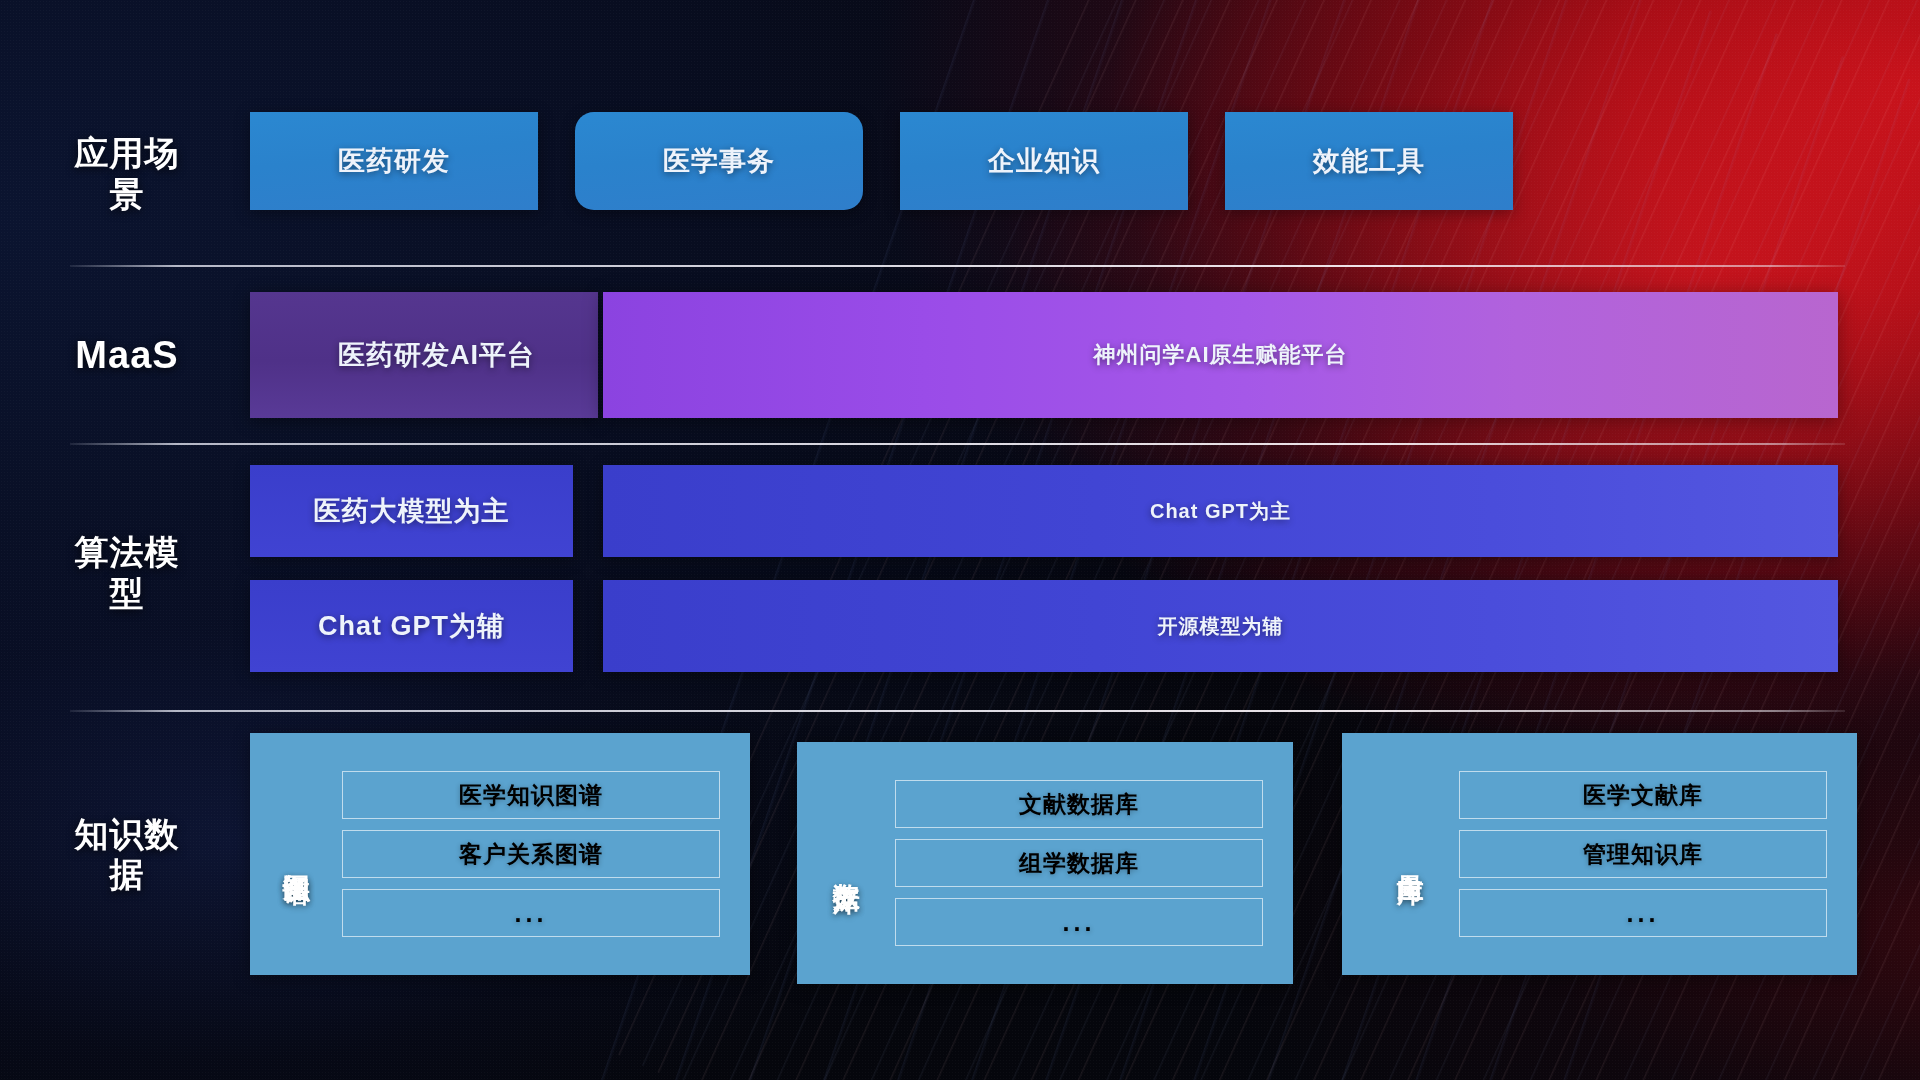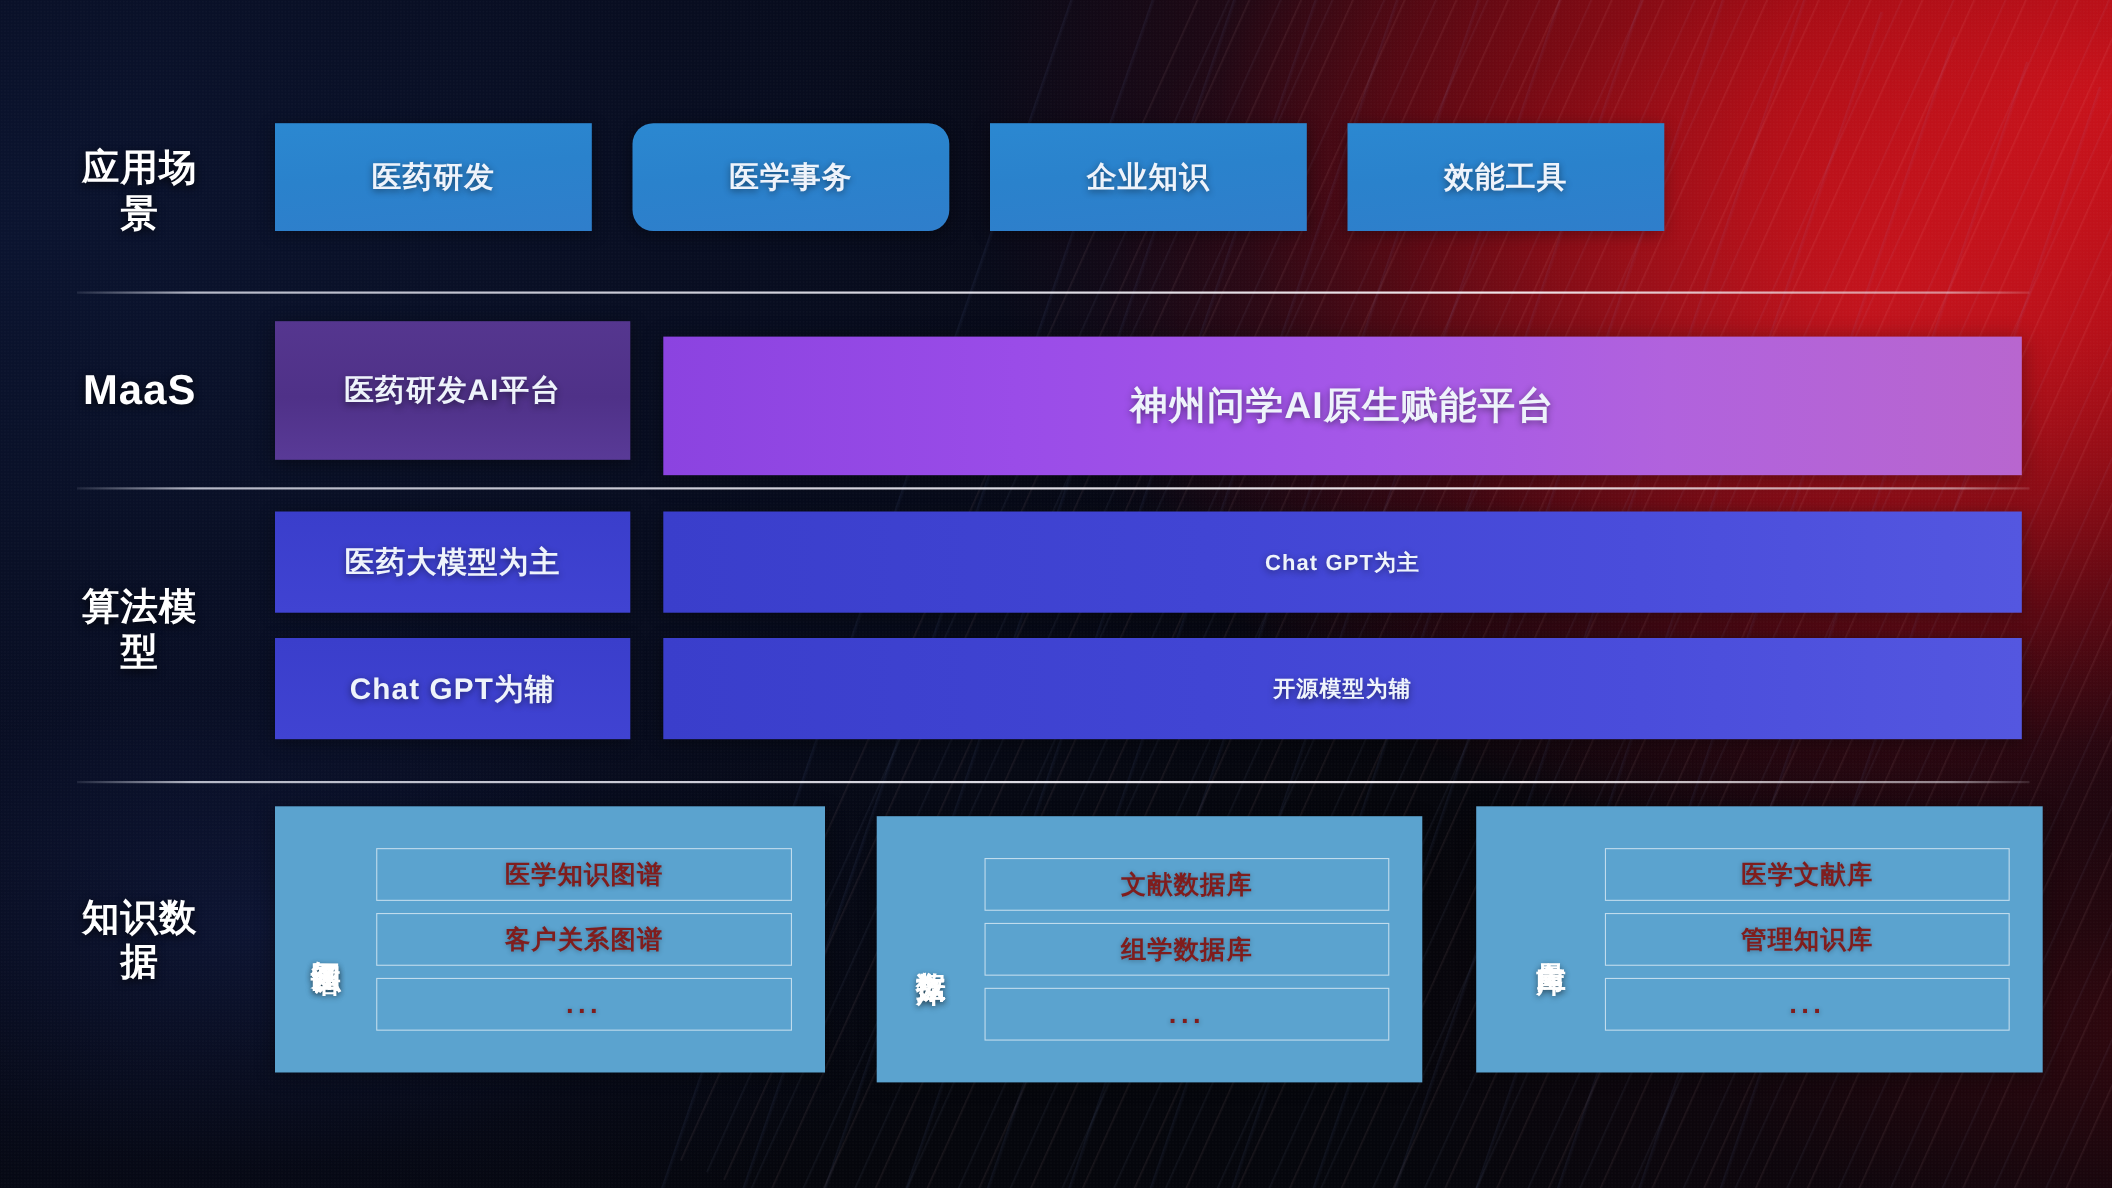--- a/index.html
+++ b/index.html
@@ -55,41 +55,41 @@
   .box{position:absolute;display:flex;align-items:center;justify-content:center;
     color:#eef3fb;font-weight:700;text-align:center;
     text-shadow:0 2px 7px rgba(0,0,0,.45);}
 
   
   .scene{background:linear-gradient(175deg,#2b88d1 0%,#2a82cc 45%,#2f7ecb 100%);
     box-shadow:0 3px 14px rgba(0,0,0,.35);font-size:27px;letter-spacing:1px;}
 
   
   .maas-left{background:linear-gradient(180deg,#55368f 0%,#4f3188 55%,#593a97 100%);
-    box-shadow:0 3px 16px rgba(0,0,0,.40);font-size:27px;letter-spacing:1px;}
+    box-shadow:0 3px 16px rgba(0,0,0,.40);font-size:27px;letter-spacing:1px;padding-left:25px;}
   .maas-right{background:linear-gradient(90deg,#8b43e0 0%,#9a4ce8 26%,#a558e8 52%,#b162dd 74%,#b866cf 100%);
-    box-shadow:0 3px 18px rgba(0,0,0,.35);font-size:34px;letter-spacing:1px;margin-top:14px;}
+    box-shadow:0 3px 18px rgba(0,0,0,.35);font-size:22px;letter-spacing:1px;}
 
   
   .algo{background:linear-gradient(90deg,#3a3ecb 0%,#4145d4 40%,#4a4ddb 72%,#5457e0 100%);
     box-shadow:0 3px 14px rgba(0,0,0,.35);font-size:20px;letter-spacing:1px;}
   .algo-left{background:linear-gradient(180deg,#3a3ecb 0%,#4043d2 100%);
     box-shadow:0 3px 14px rgba(0,0,0,.35);font-size:27px;letter-spacing:1px;}
 
   
   .kgroup{position:absolute;background:#5ba3cf;box-shadow:0 3px 16px rgba(0,0,0,.38);
     display:flex;align-items:stretch;}
   .kgroup-label{flex:0 0 auto;display:flex;align-items:center;justify-content:center;
     color:#fff;font-weight:700;font-size:27px;line-height:1.12;letter-spacing:1px;
     writing-mode:vertical-rl;text-orientation:upright;
     text-shadow:0 2px 6px rgba(0,0,0,.35);}
   .kitems{flex:1 1 auto;display:flex;flex-direction:column;justify-content:center;gap:11px;}
   .kitem{border:1px solid rgba(255,255,255,.62);height:46px;
     display:flex;align-items:center;justify-content:center;
-    color:#7f1d1d;font-weight:700;font-size:23px;letter-spacing:1px;
+    color:#000000;font-weight:700;font-size:23px;letter-spacing:1px;
     text-shadow:0 1px 5px rgba(0,0,0,.30);}
   .kitem.dots{font-size:25px;letter-spacing:4px;}
 </style>
 </head>
 <body>
 
 <div id="stage">
 
   <div class="bg-base"></div>
   <div class="bg-navy"></div>

